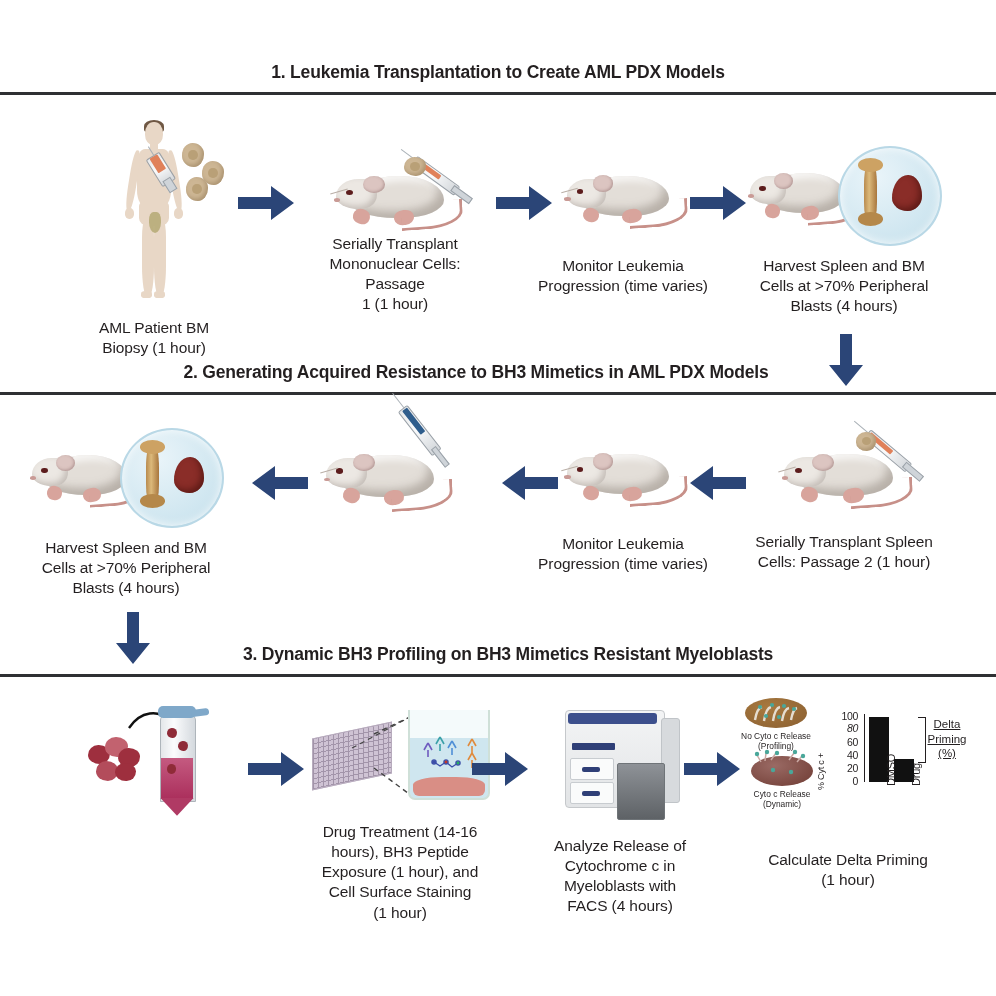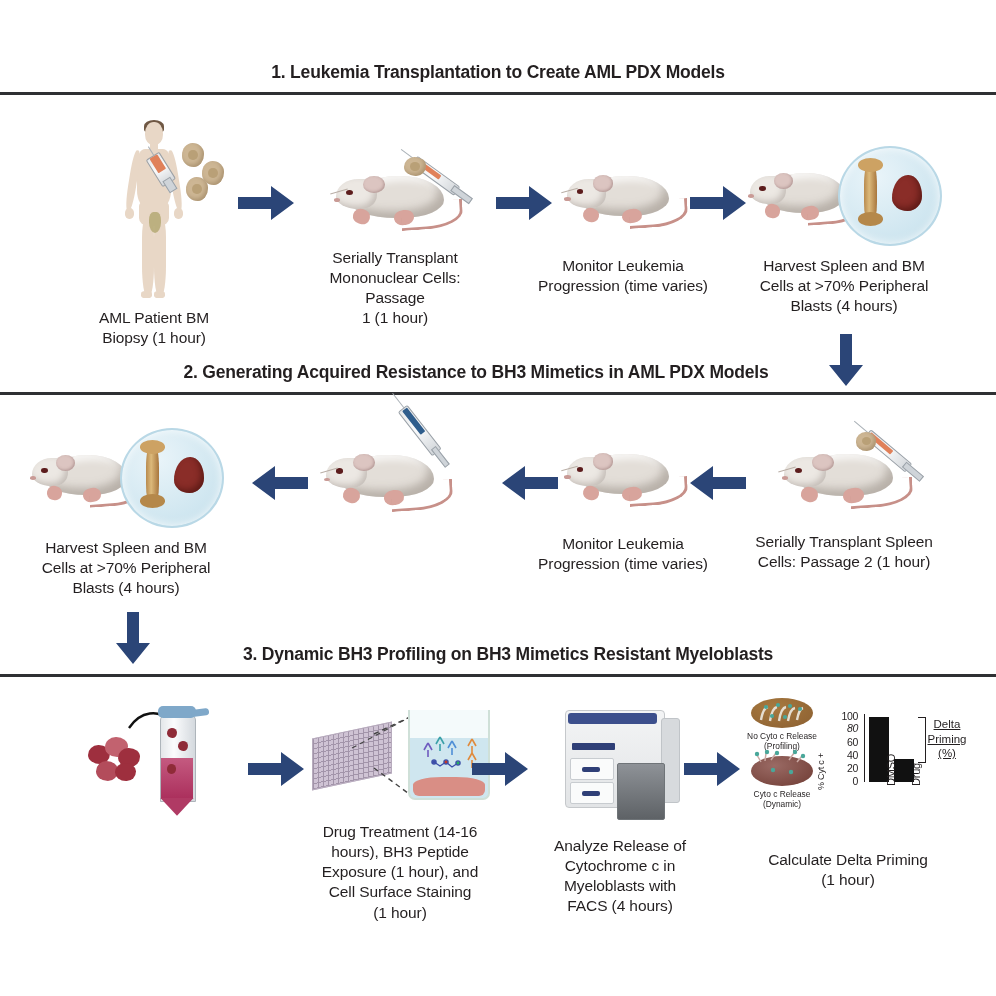--- a/index.html
+++ b/index.html
@@ -191,21 +191,21 @@
       <div class="syr" style="left:42%;top:24%;width:30%;height:8%;transform:rotate(58deg);">
         <div class="syr-barrel"></div>
         <div class="syr-fluid" style="background:#e0815a;"></div>
         <div class="syr-plunger"></div>
         <div class="syr-needle"></div>
       </div>
       <div class="blob blob-tan" style="left:78%;top:14%;width:22%;height:13%;"></div>
       <div class="blob blob-tan" style="left:98%;top:24%;width:22%;height:13%;"></div>
       <div class="blob blob-tan" style="left:82%;top:33%;width:22%;height:13%;"></div>
     </div>
-    <div class="caption" style="margin-top:10px;white-space:pre-line;">AML Patient BM
+    <div class="caption" style="margin-top:20px;white-space:pre-line;">AML Patient BM
 Biopsy (1 hour)</div>
   </div>
 
   <div class="arrow" style="left:238px;top:186px;">
     <svg width="56" height="34" viewBox="0 0 56 34">
         <path d="M0 11 H33 V0 L56 17 L33 34 V23 H0 Z" fill="#2b4577"></path>
       </svg>
   </div>
 
   <div class="node" style="left:300px;top:160px;width:190px;">
@@ -220,21 +220,21 @@
       <div class="m-leg b"></div>
       <div class="m-tail"></div>
       <div class="syr" style="left:62%;top:14%;width:40%;height:12%;transform:rotate(36deg);">
         <div class="syr-barrel"></div>
         <div class="syr-fluid" style="background:#e0815a;"></div>
         <div class="syr-plunger"></div>
         <div class="syr-needle"></div>
       </div>
       <div class="blob blob-tan" style="left:57%;top:-4%;width:17%;height:26%;"></div>
     </div>
-    <div class="caption" style="margin-top:14px;white-space:pre-line;">Serially Transplant
+    <div class="caption" style="white-space:pre-line;">Serially Transplant
 Mononuclear Cells: Passage
 1 (1 hour)</div>
   </div>
 
   <div class="arrow" style="left:496px;top:186px;">
     <svg width="56" height="34" viewBox="0 0 56 34">
         <path d="M0 11 H33 V0 L56 17 L33 34 V23 H0 Z" fill="#2b4577"></path>
       </svg>
   </div>
 
@@ -494,21 +494,21 @@
   <div class="arrow" style="left:684px;top:752px;">
     <svg width="56" height="34" viewBox="0 0 56 34">
         <path d="M0 11 H33 V0 L56 17 L33 34 V23 H0 Z" fill="#2b4577"></path>
       </svg>
   </div>
 
   <div class="node" style="left:728px;top:698px;width:240px;">
 
     <div style="position:relative;width:240px;height:128px;">
 
-      <div style="position:absolute;left:6px;top:0;width:96px;text-align:center;">
+      <div style="position:absolute;left:0;top:0;width:96px;text-align:center;">
         <div class="mito unprimed" style="width:62px;height:30px;margin:0 auto;">
           <svg width="62" height="30" viewBox="0 0 62 30" style="position:absolute;left:0;top:0;">
             <g stroke="#e5ddd0" stroke-width="2.4" fill="none">
               <path d="M10 22 q2 -12 7 -13"></path>
                 <path d="M19 23 q2 -13 7 -14"></path>
               <path d="M28 23 q2 -13 7 -14"></path>
                 <path d="M37 23 q2 -12 7 -13"></path>
               <path d="M46 22 q2 -11 6 -12"></path>
             </g>
             <g fill="#49a79a">

